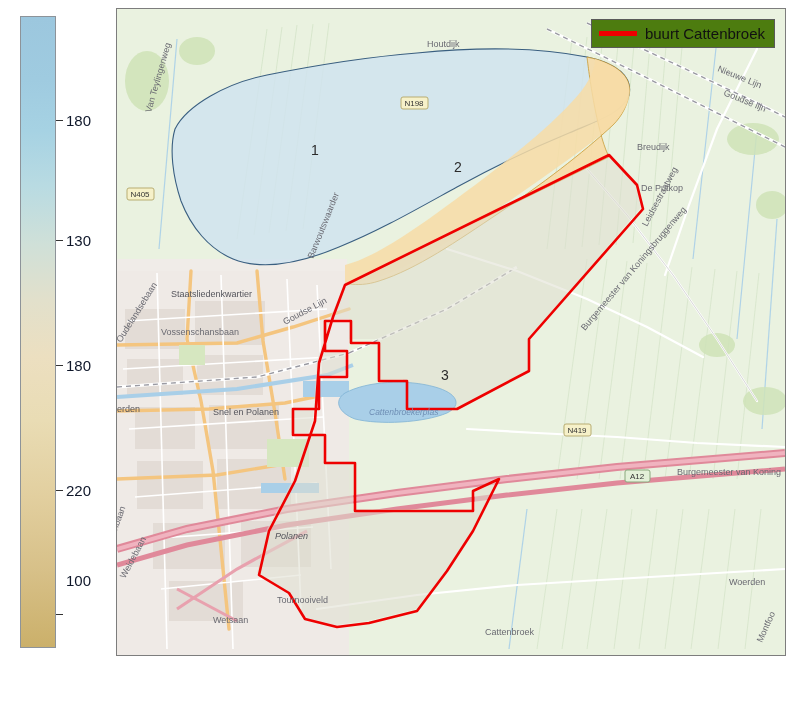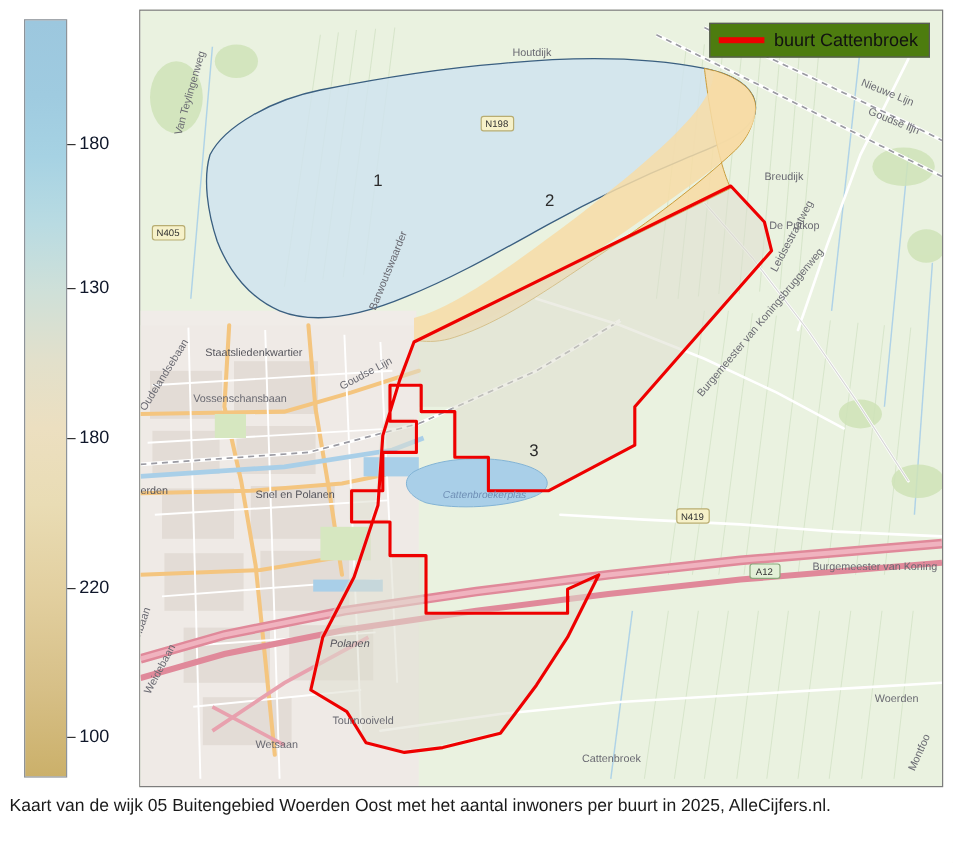--- a/index.html
+++ b/index.html
@@ -145,21 +145,21 @@
     <div id="colorbar"></div>
     <div class="cb-tick" style="top:112px"></div>
     <div class="cb-label" style="top:112px">180</div>
     <div class="cb-tick" style="top:232px"></div>
     <div class="cb-label" style="top:232px">130</div>
     <div class="cb-tick" style="top:357px"></div>
     <div class="cb-label" style="top:357px">180</div>
     <div class="cb-tick" style="top:482px"></div>
     <div class="cb-label" style="top:482px">220</div>
     <div class="cb-tick" style="top:606px"></div>
-    <div class="cb-label" style="top:606px">100</div>
+    <div class="cb-label" style="top:572px">100</div>
   </div>
 
   <div id="map">
     <svg width="668" height="646" viewBox="0 0 668 646" xmlns="http://www.w3.org/2000/svg">
       <defs>
         <clipPath id="mapclip">
             <rect x="0" y="0" width="668" height="646"></rect>
           </clipPath>
       </defs>
       <g clip-path="url(#mapclip)">
@@ -499,16 +499,15 @@
       </g>
     </svg>
 
     <div id="legend">
       <span class="swatch"></span>
       <span>buurt Cattenbroek</span>
     </div>
   </div>
 
   <div id="caption">
-    <div>Kaart van de wijk 05 Buitengebied Woerden Oost met het aantal inwoners per buurt in 2025, AlleCijfers.nl.</div>
   </div>
 
 </div>
 
 </body></html>

